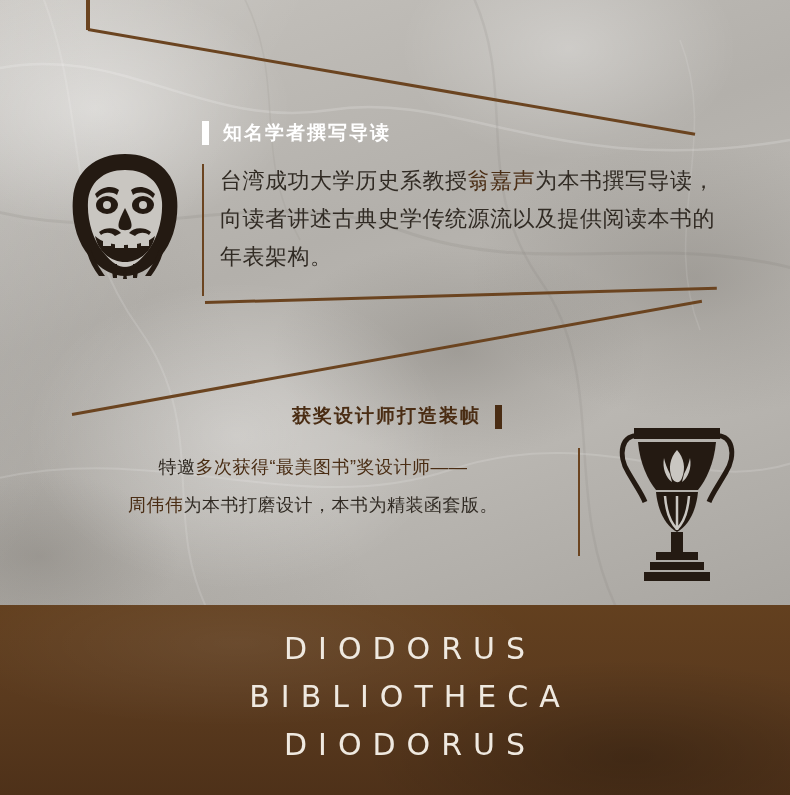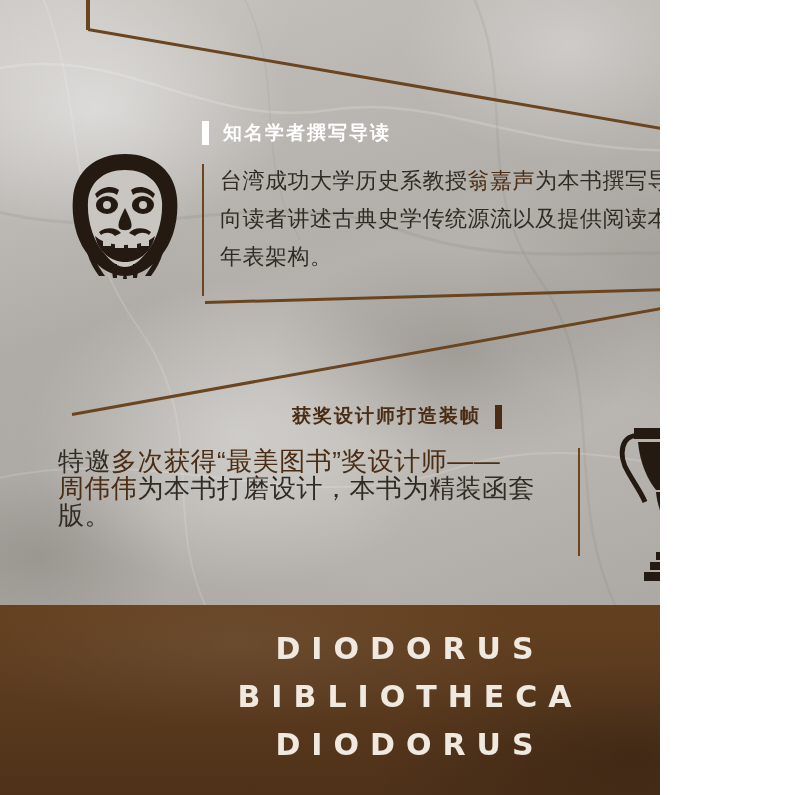--- a/index.html
+++ b/index.html
@@ -9,21 +9,21 @@
   body {
     width: 790px;
     height: 795px;
     font-family: "Liberation Sans", sans-serif;
     background: #ffffff;
     overflow: hidden;
   }
 
   #page {
     position: relative;
-    width: 660px;
+    width: 790px;
     height: 795px;
     overflow: hidden;
   }
 
   
   .stone-bg {
     position: absolute;
     left: 0;
     top: 0;
     width: 790px;
@@ -141,24 +141,25 @@
     top: 403px;
     display: flex;
     align-items: flex-end;
     gap: 14px;
   }
   .sec2-body {
     position: absolute;
     left: 58px;
     top: 448px;
     width: 510px;
-    font-size: 26px;
-    line-height: 27px;
+    font-size: 18px;
+    line-height: 38px;
     color: #312b24;
     letter-spacing: 0.5px;
+    text-align: center;
   }
   .sec2-rule {
     position: absolute;
     left: 578px;
     top: 448px;
     width: 2px;
     height: 108px;
     background: #6b4420;
   }
   .cup-icon {
@@ -174,21 +175,21 @@
     top: 625px;
     width: 790px;
     text-align: center;
     color: #efe9e0;
   }
   .bt-line {
     font-family: "DejaVu Sans", sans-serif;
     font-size: 30px;
     letter-spacing: 11px;
     line-height: 48px;
-    font-weight: 700;
+    font-weight: 400;
     text-indent: 11px;
     margin-left: 19px;
   }
 </style>
 </head>
 <body>
 
 <div id="page">
 
   <div class="stone-bg"></div>

